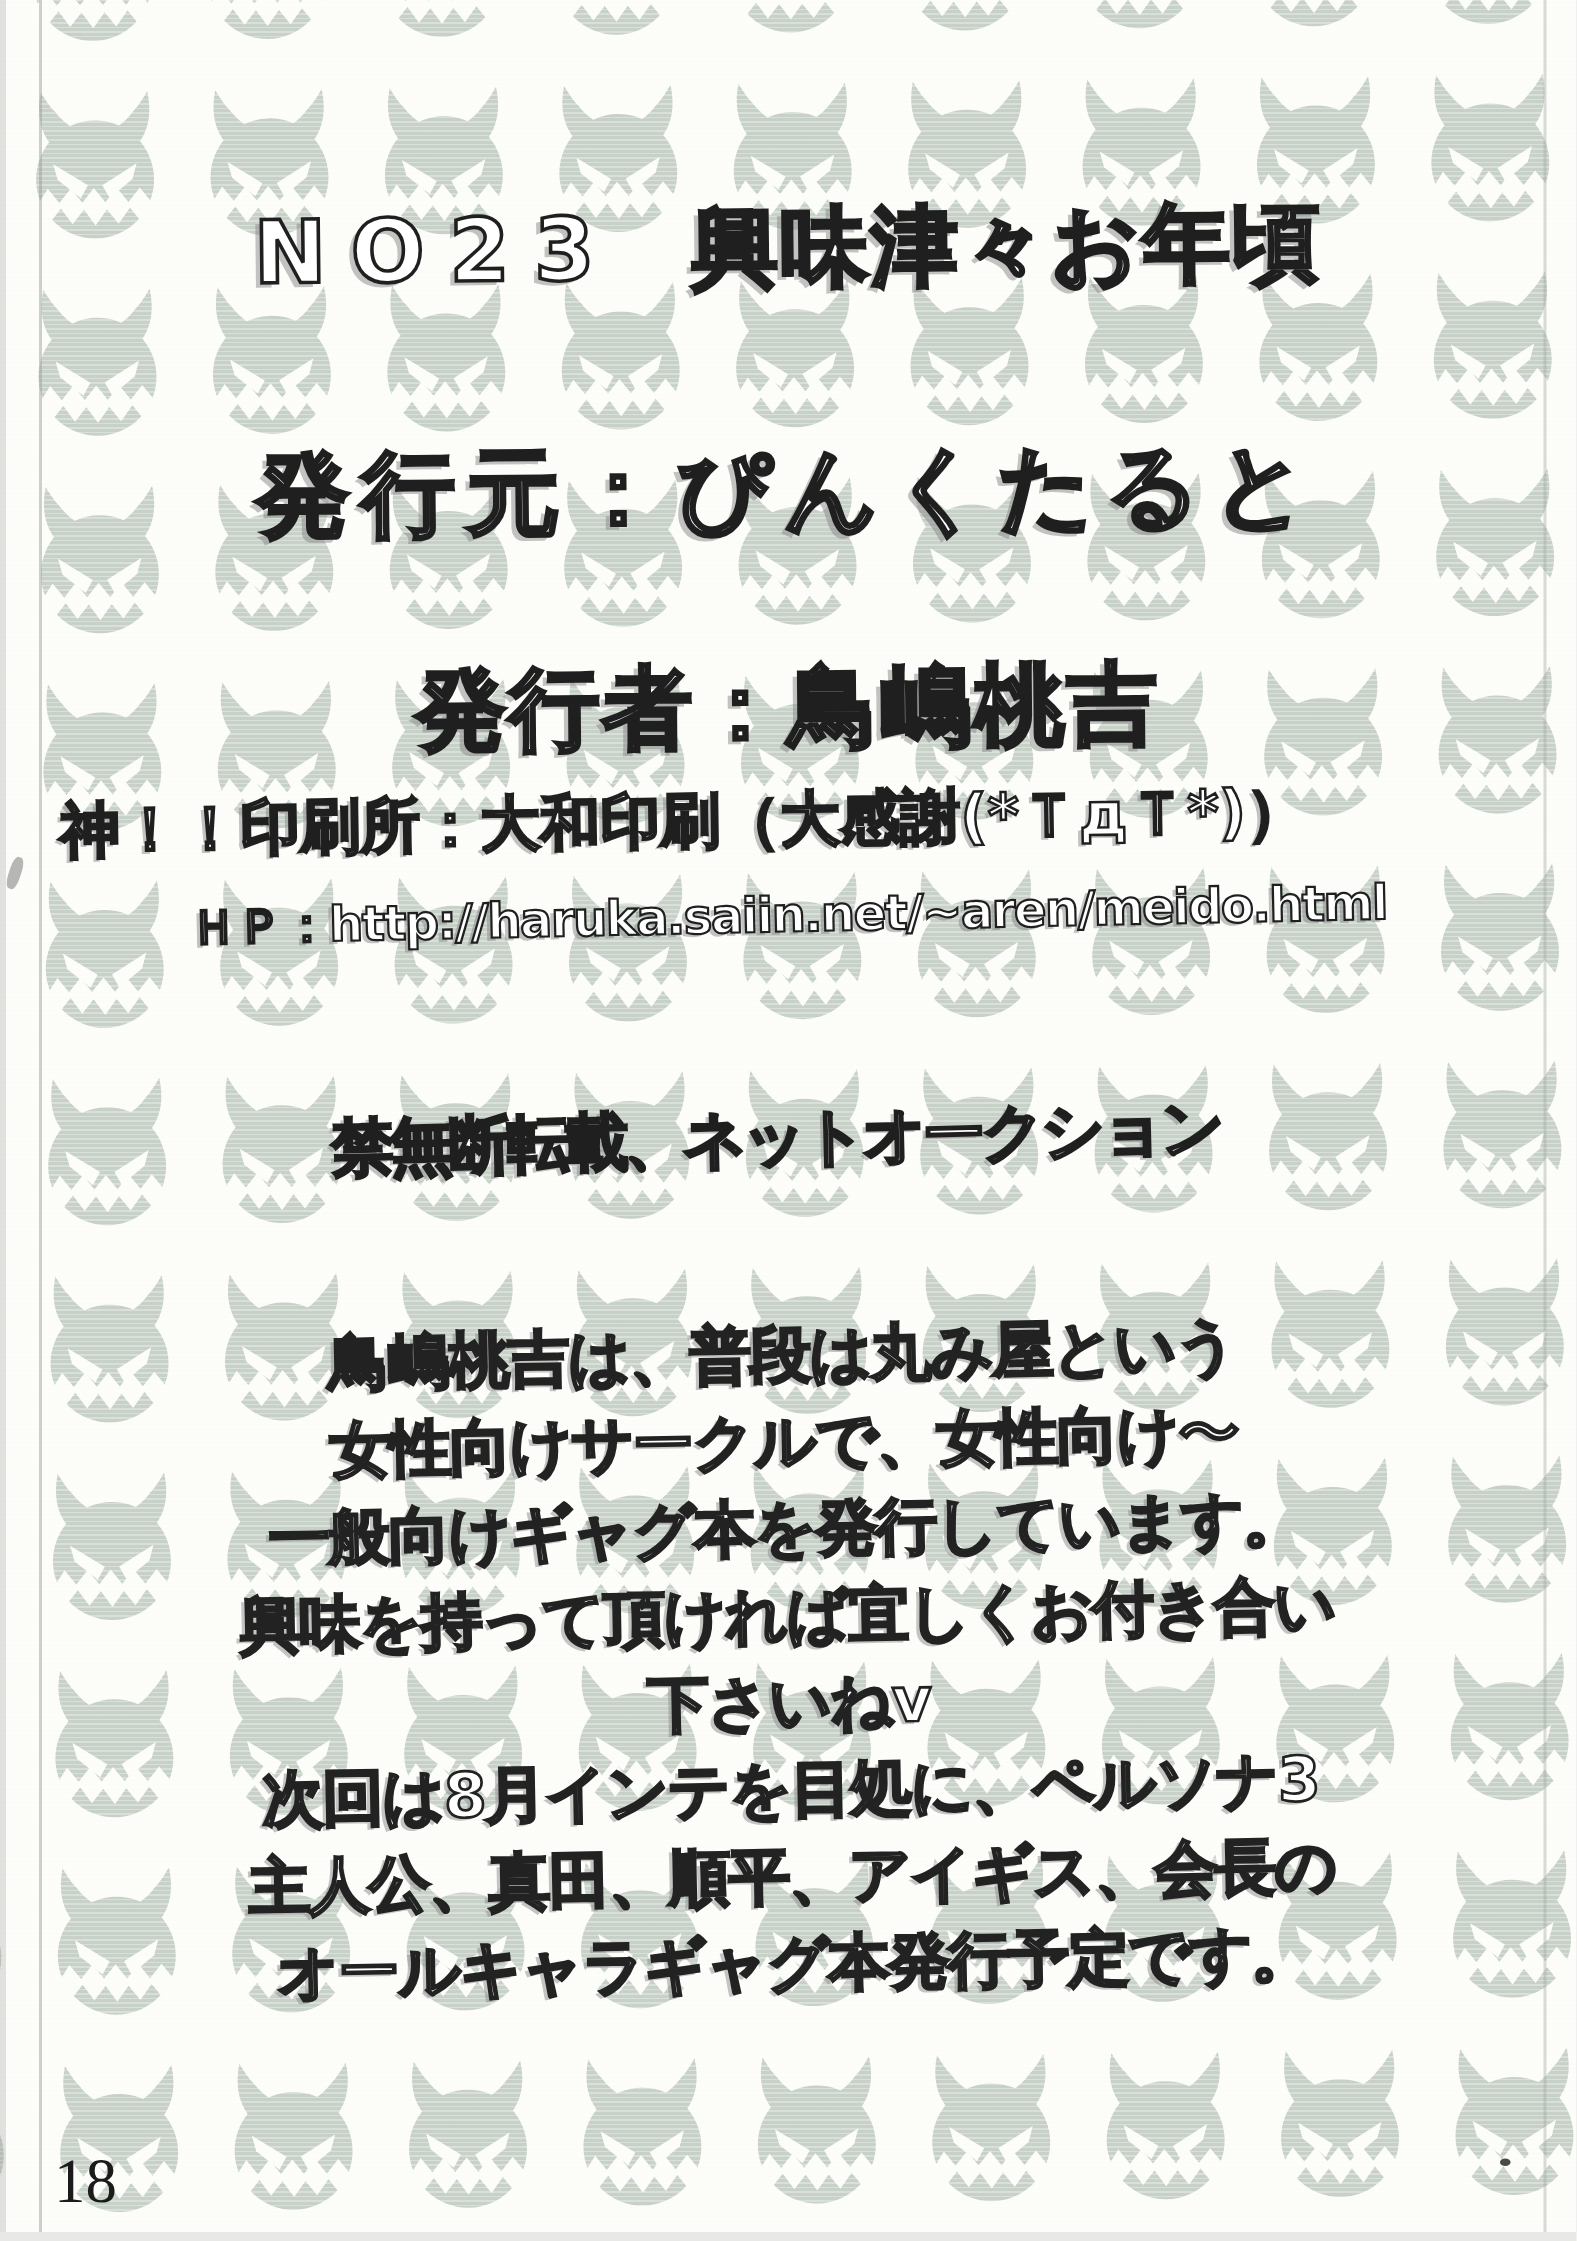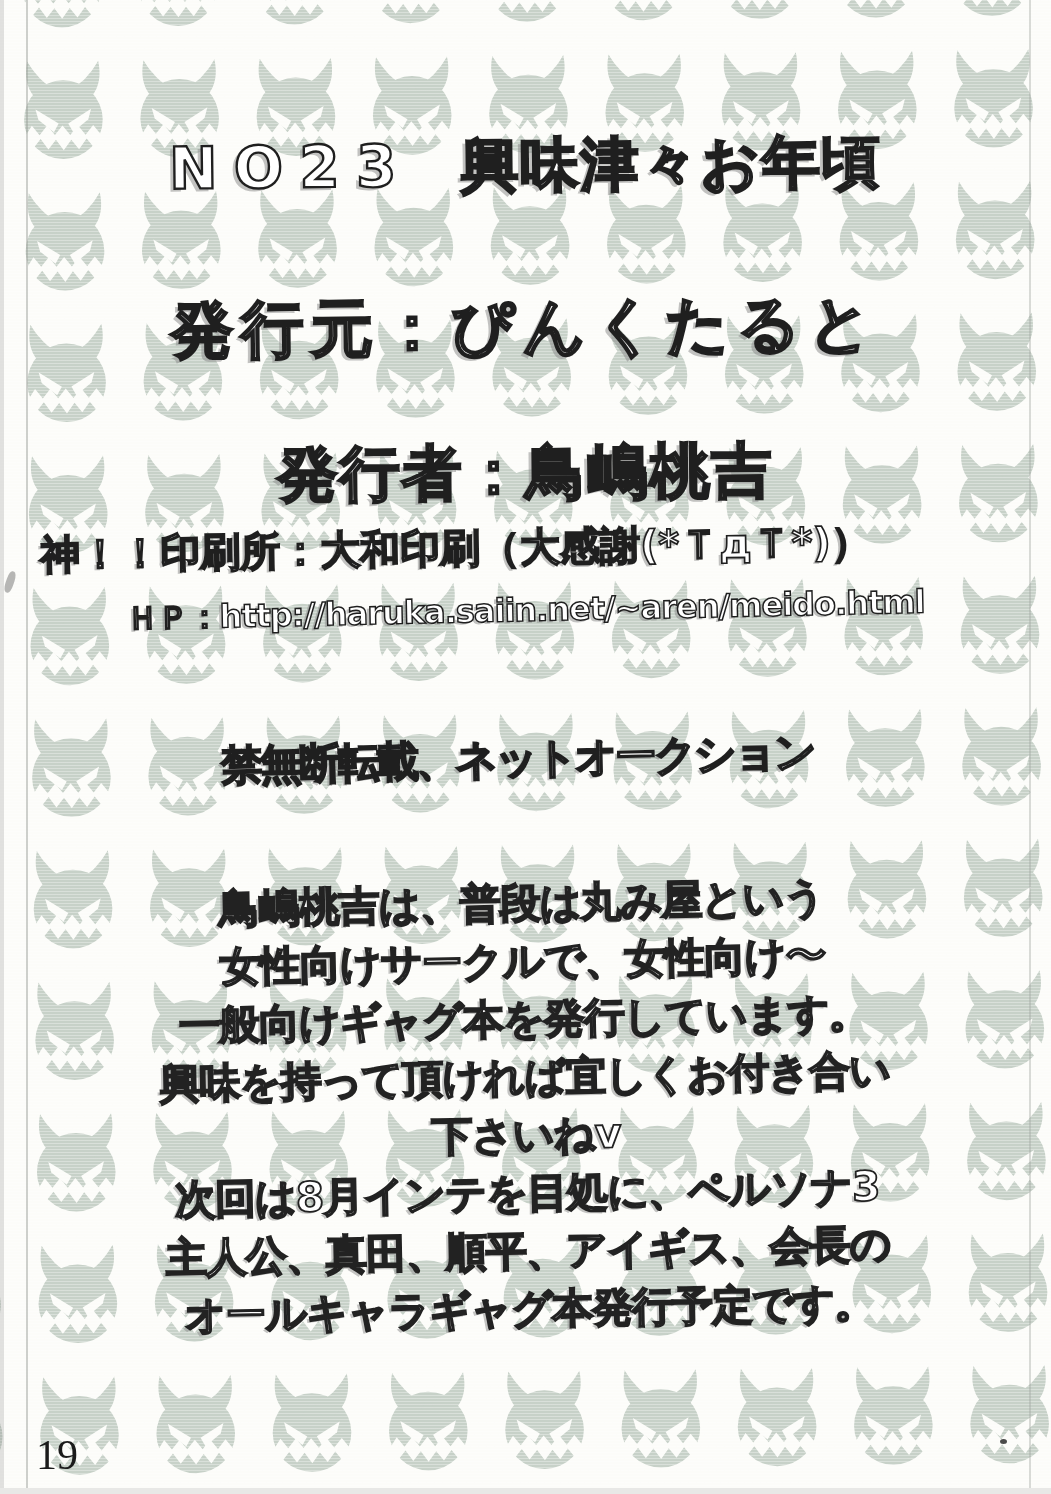--- a/index.html
+++ b/index.html
@@ -250,18 +250,18 @@
     <div class="aline">鳥嶋桃吉は、普段は丸み屋という</div>
     <div class="aline">女性向けサークルで、女性向け〜</div>
     <div class="aline">一般向けギャグ本を発行しています。</div>
     <div class="aline">興味を持って頂ければ宜しくお付き合い</div>
     <div class="aline">下さいねv</div>
     <div class="aline">次回は8月インテを目処に、ペルソナ3</div>
     <div class="aline">主人公、真田、順平、アイギス、会長の</div>
     <div class="aline">オールキャラギャグ本発行予定です。</div>
   </div>
 
-  <div class="page-number">19</div>
+  <div class="page-number">18</div>
 
   <div class="speck speck-a"></div>
   <div class="speck speck-b"></div>
 
 </div>
 
 </body></html>

